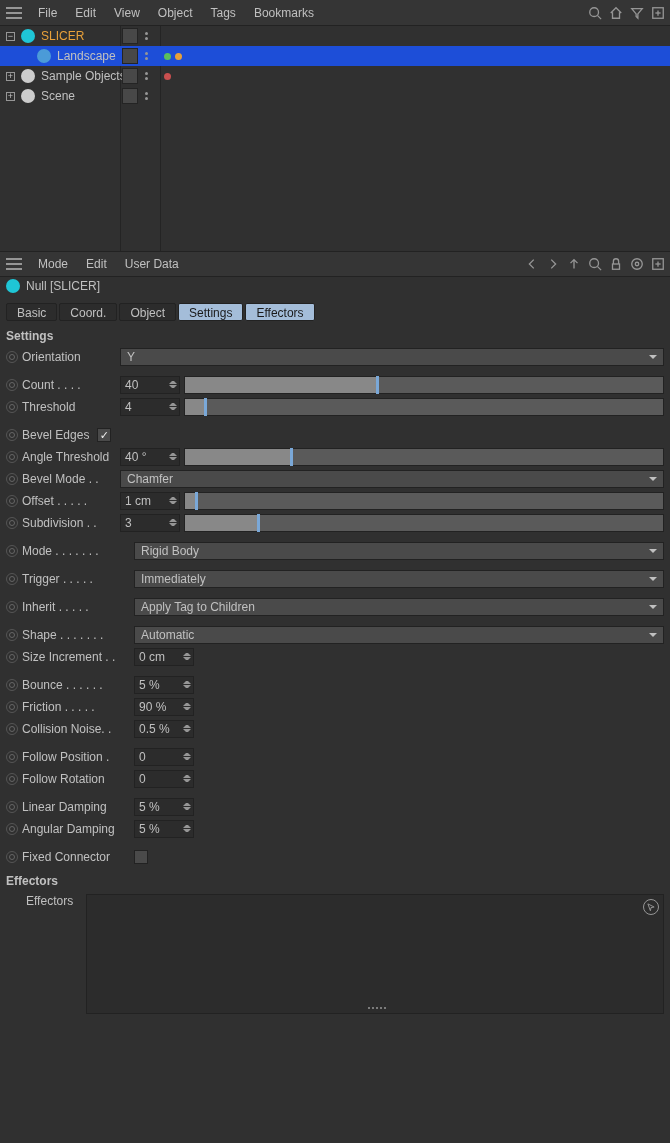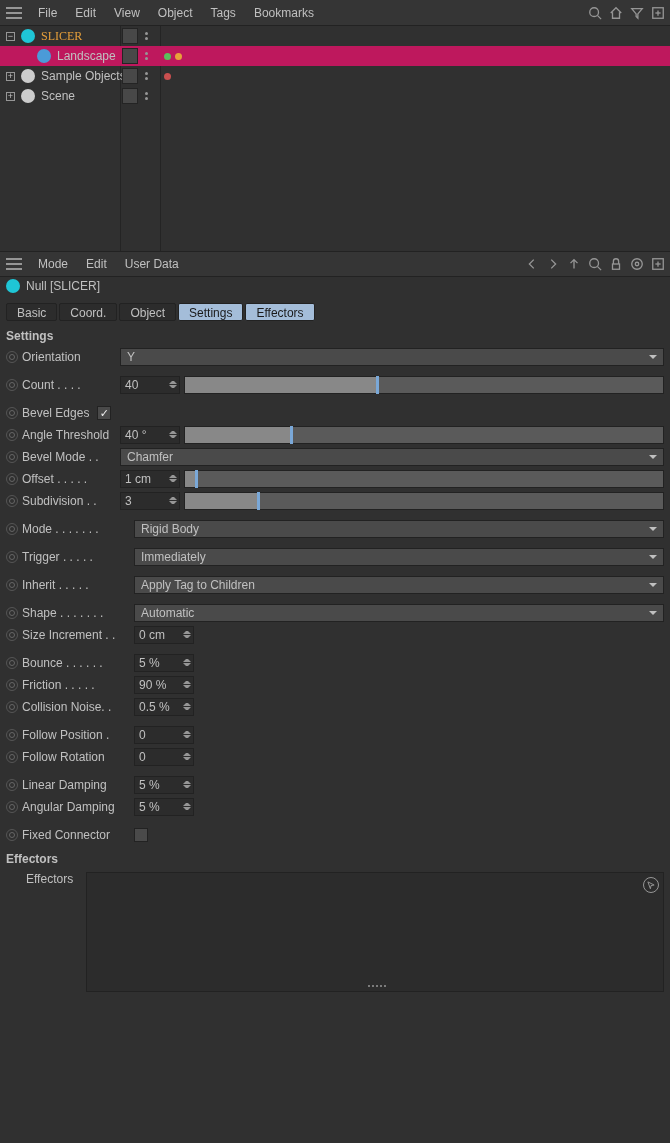--- a/index.html
+++ b/index.html
@@ -26,21 +26,21 @@
   .hamb div{height:2px;background:var(--muted);}
   .menubar .mi{padding:4px 8px;cursor:default;}
   .menubar .spacer{flex:1;}
   .micon{width:16px;height:16px;display:inline-flex;align-items:center;justify-content:center;color:var(--muted);margin-left:3px;}
   .micon svg{width:14px;height:14px;stroke:var(--muted);fill:none;stroke-width:1.5;}
 
   .outliner{height:225px;background:var(--bg);display:flex;flex-direction:column;}
   .tree{display:flex;flex-direction:column;}
   .trow{display:flex;align-items:center;height:20px;position:relative;}
   .expbox{width:9px;height:9px;border:1px solid var(--muted);display:inline-flex;align-items:center;justify-content:center;font-size:9px;line-height:7px;margin:0 2px;}
-  .trow.sel .label{color:var(--orange);font-family:Liberation Serif, serif;}
+  .trow.sel .label{color:var(--orange);}
   .oicon{width:14px;height:14px;display:inline-block;margin:0 4px;border-radius:50%;}
   .trow .label{flex:0 0 auto;padding-left:2px;}
   .trow .cols{position:absolute;left:120px;display:flex;align-items:center;gap:2px;height:100%;}
   .col-sep{position:absolute;left:120px;top:0;bottom:0;border-left:1px solid #242424;}
   .col-sep2{position:absolute;left:160px;top:0;bottom:0;border-left:1px solid #242424;}
   .vcell{width:16px;height:16px;background:#484848;border:1px solid #242424;display:flex;align-items:center;justify-content:center;margin-left:2px;}
   .dots{width:8px;height:14px;display:flex;flex-direction:column;justify-content:space-evenly;align-items:center;margin-left:2px;}
   .dots span{width:3px;height:3px;background:var(--muted);border-radius:50%;}
   .tagarea{position:absolute;left:164px;display:flex;align-items:center;gap:4px;}
   .tag-dot{width:7px;height:7px;border-radius:50%;}
@@ -138,21 +138,21 @@
           <span class="oicon" style="background:#1fc6d6;"></span>
           <span class="label">SLICER</span>
           <span class="cols">
             <span class="vcell"></span>
             <span class="dots">
               <span></span>
               <span></span>
             </span>
           </span>
         </div>
-        <div class="trow" style="background: #be185d; padding-left: 4px;">
+        <div class="trow" style="background: #1d4ed8; padding-left: 4px;">
           <span style="width:16px;display:inline-block;"></span>
           <span style="width:13px;display:inline-block;"></span>
           <span class="oicon" style="background:#4b9bd8;"></span>
           <span class="label">Landscape</span>
           <span class="cols">
             <span class="vcell"></span>
             <span class="dots">
               <span></span>
               <span></span>
             </span>
@@ -281,20 +281,32 @@
         <span>40</span>
         <span class="spin"></span>
       </div>
     <div class="slider">
         <div class="fill" style="width:40%"></div>
         <div class="handle" style="left:40%"></div>
       </div>
   </div>
 
 
+  <div class="field">
+    <span class="bullet"></span>
+    <span class="flabel">Threshold</span>
+    <div class="numbox">
+        <span>4</span>
+        <span class="spin"></span>
+      </div>
+    <div class="slider">
+        <div class="fill" style="width:4%"></div>
+        <div class="handle" style="left:4%"></div>
+      </div>
+  </div>
 
   <div class="gap"></div>
 
   <div class="field">
     <span class="bullet"></span>
     <span class="flabel" style="width:auto;flex:0 0 auto;margin-right:4px;">Bevel Edges</span>
     <span class="chk checked"></span>
   </div>
 
   <div class="field">

